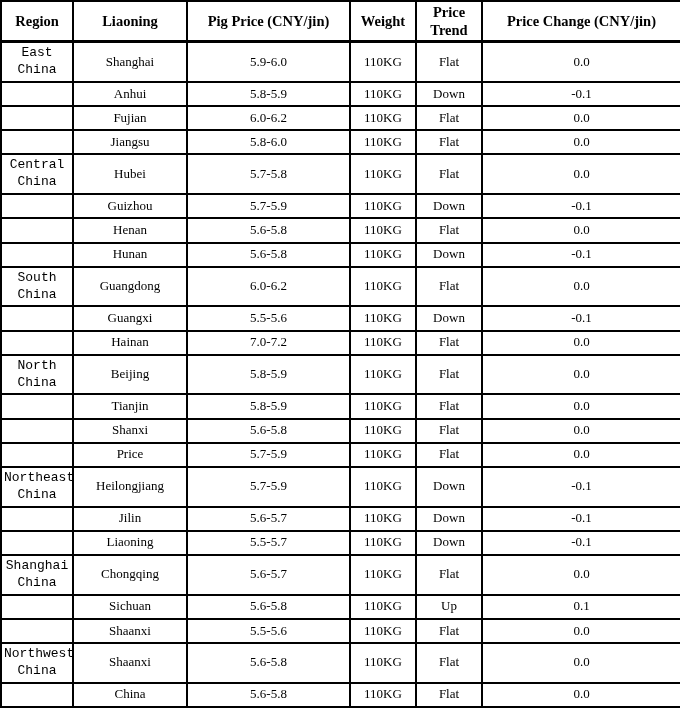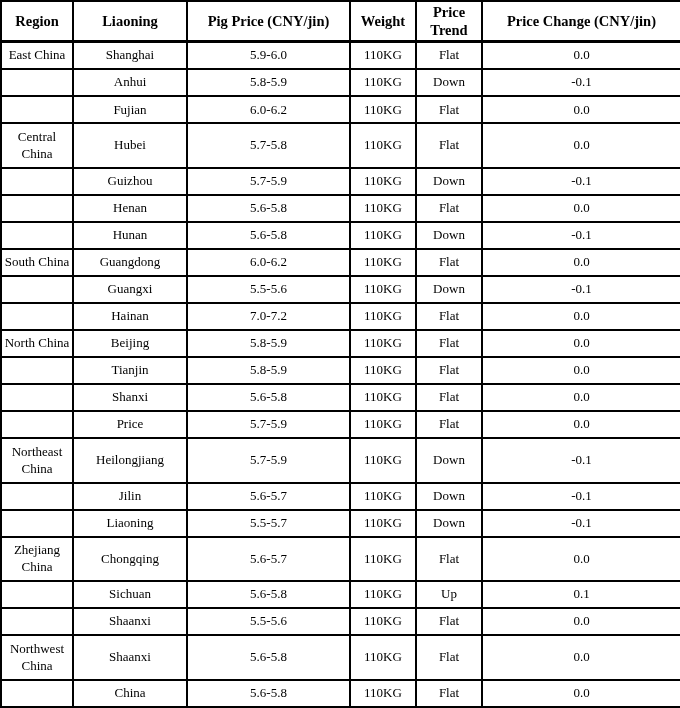--- a/index.html
+++ b/index.html
@@ -38,20 +38,21 @@
     border-bottom-width: 3px;
   }
   table.price-table td {
     font-size: 13px;
     line-height: 1.3;
     height: 19px;
   }
   td.cell-region {
     font-size: 12.5px;
     padding: 1px 1px;
+    font-family: Liberation Mono, monospace;
   }
 </style>
 </head>
 <body>
 
 <div class="table-wrap">
   <table class="price-table">
     <colgroup>
       <col style="width:72px">
       <col style="width:114px">
@@ -89,20 +90,28 @@
         </tr>
         <tr>
           <td class="cell-region"></td>
           <td class="cell-province">Fujian</td>
           <td class="cell-price">6.0-6.2</td>
           <td class="cell-weight">110KG</td>
           <td class="cell-trend">Flat</td>
           <td class="cell-change">0.0</td>
         </tr>
         <tr>
+          <td class="cell-region"></td>
+          <td class="cell-province">Jiangsu</td>
+          <td class="cell-price">5.8-6.0</td>
+          <td class="cell-weight">110KG</td>
+          <td class="cell-trend">Flat</td>
+          <td class="cell-change">0.0</td>
+        </tr>
+        <tr>
           <td class="cell-region">Central China</td>
           <td class="cell-province">Hubei</td>
           <td class="cell-price">5.7-5.8</td>
           <td class="cell-weight">110KG</td>
           <td class="cell-trend">Flat</td>
           <td class="cell-change">0.0</td>
         </tr>
         <tr>
           <td class="cell-region"></td>
           <td class="cell-province">Guizhou</td>
@@ -201,21 +210,21 @@
         </tr>
         <tr>
           <td class="cell-region"></td>
           <td class="cell-province">Liaoning</td>
           <td class="cell-price">5.5-5.7</td>
           <td class="cell-weight">110KG</td>
           <td class="cell-trend">Down</td>
           <td class="cell-change">-0.1</td>
         </tr>
         <tr>
-          <td class="cell-region">Zhejiang China</td>
+          <td class="cell-region">Shanghai China</td>
           <td class="cell-province">Chongqing</td>
           <td class="cell-price">5.6-5.7</td>
           <td class="cell-weight">110KG</td>
           <td class="cell-trend">Flat</td>
           <td class="cell-change">0.0</td>
         </tr>
         <tr>
           <td class="cell-region"></td>
           <td class="cell-province">Sichuan</td>
           <td class="cell-price">5.6-5.8</td>

